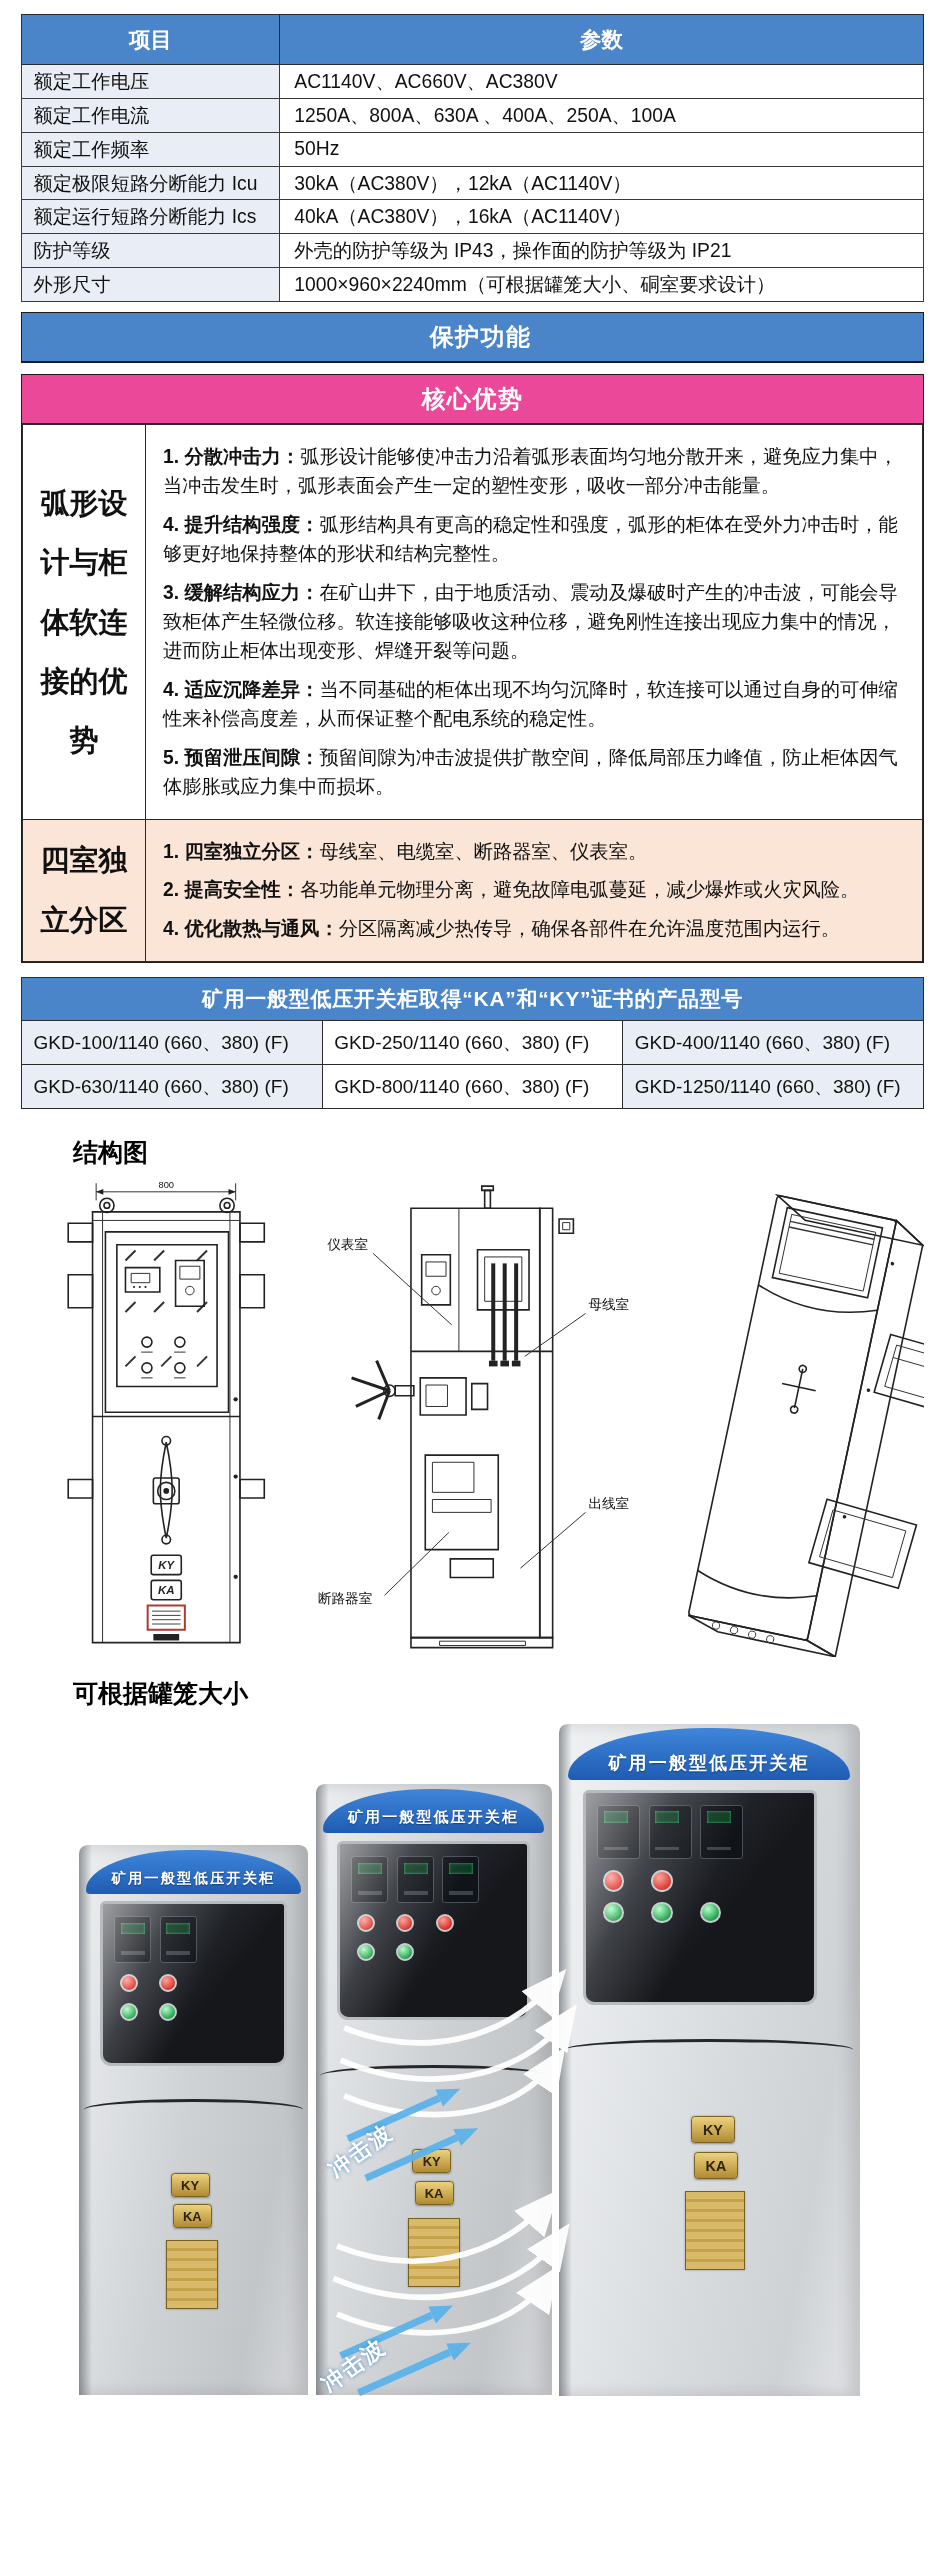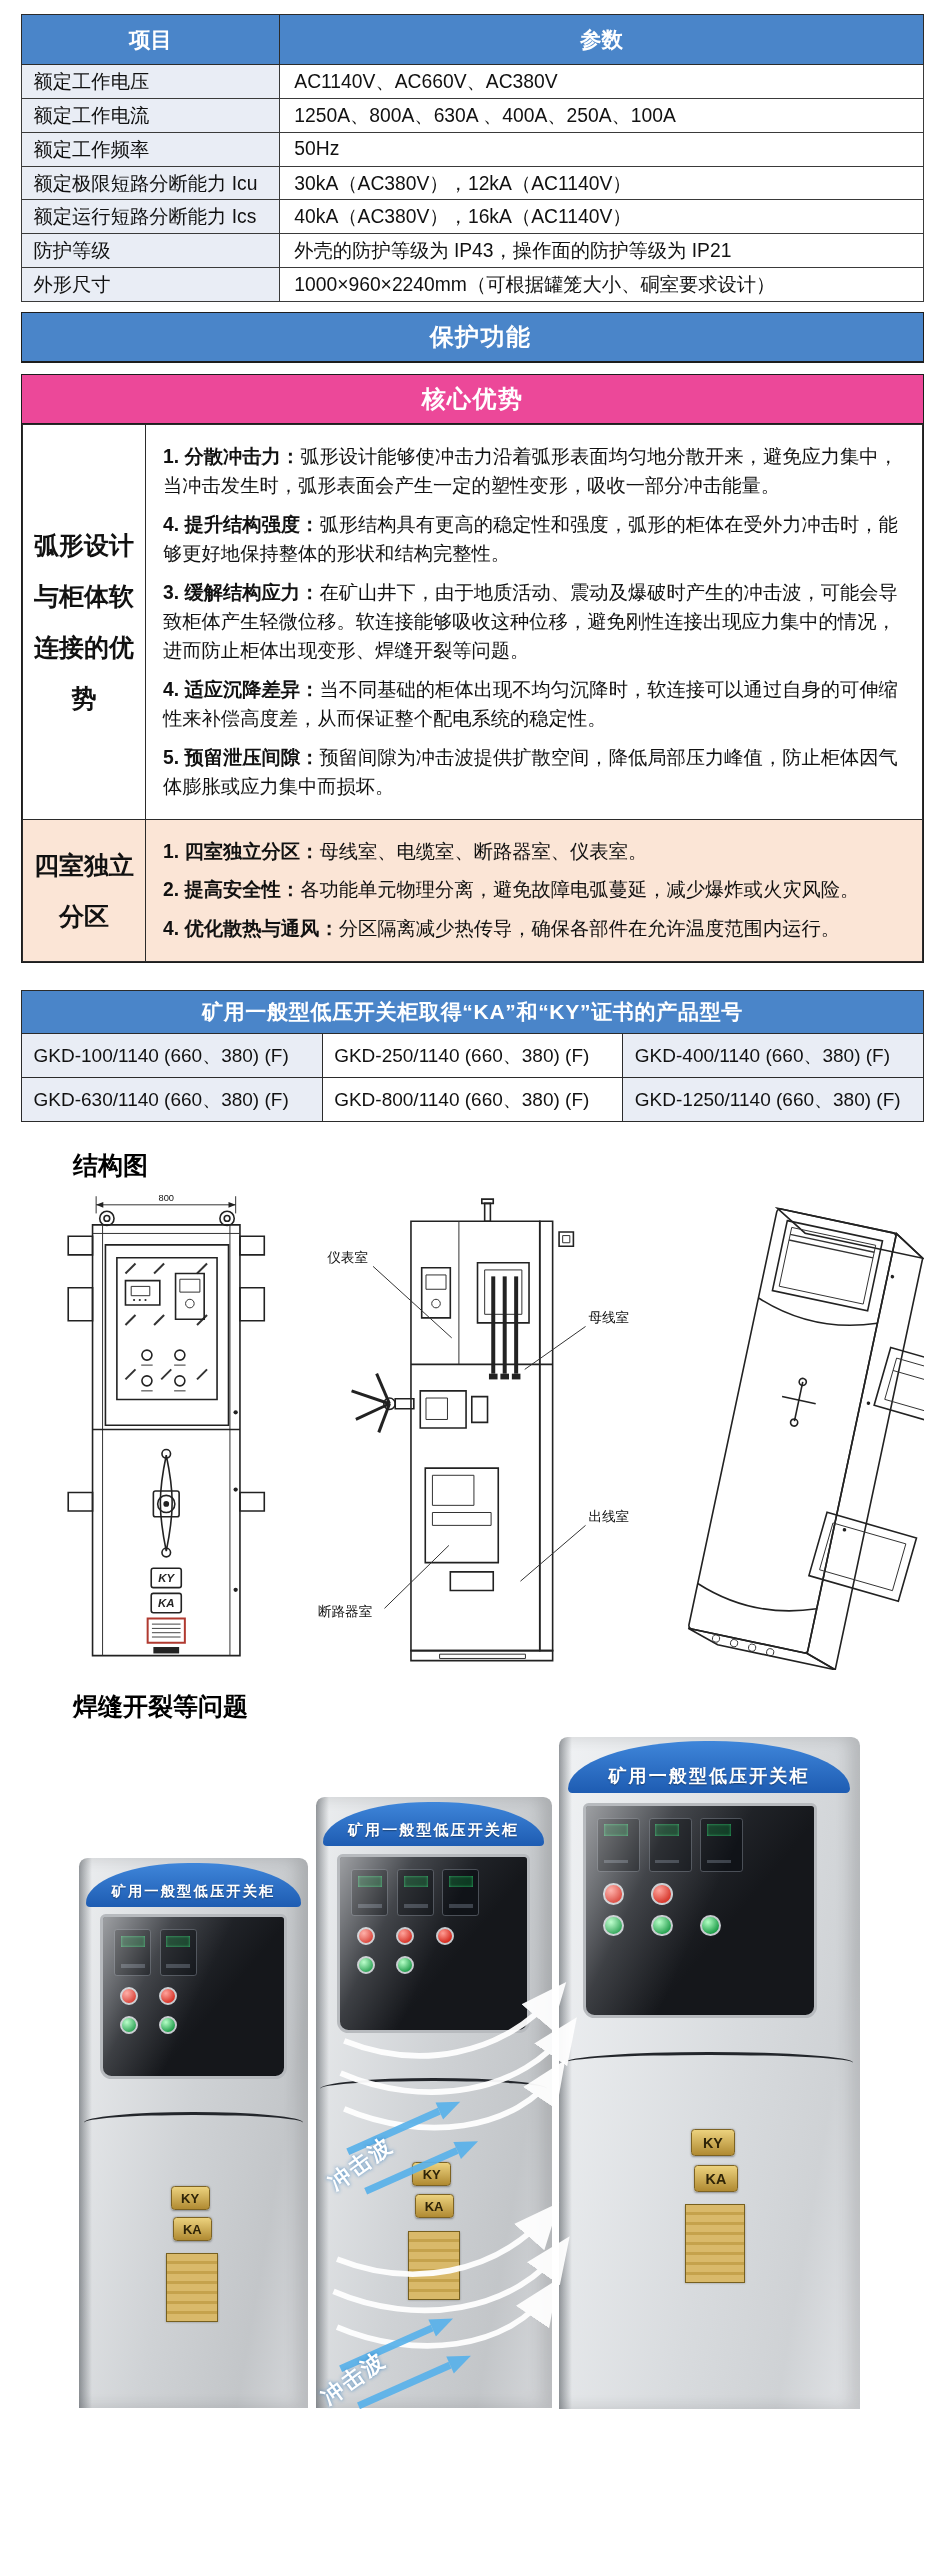--- a/index.html
+++ b/index.html
@@ -20,30 +20,30 @@
   
   .box { border:1.8px solid #1d1d1d; margin-top:10.7px; }
   .box-head { height:49px; display:flex; align-items:center; justify-content:center;
               color:#fff; font-size:24px; font-weight:bold; letter-spacing:1.4px; }
   .head-blue { background:#4A85C9; border-bottom:1.8px solid #1d1d1d;padding-left:16px; }
   .head-orange { background:#ec4899; border-bottom:1.8px solid #1d1d1d; }
   .prot-body { background:#E9EDF5; padding:7.2px 17px 8.6px 17px; }
   .prot-body p { font-size:20px; line-height:1.55; margin:10px 0; }
 
   .adv td { border:1.4px solid #2b2b2b; vertical-align:middle; }
-  .adv .adv-side { width:123px; text-align:center; font-size:25px; font-weight:bold;
+  .adv .adv-side { width:123px; text-align:center; font-size:29px; font-weight:bold;
                    line-height:2.05; padding:0 7.2px; }
   .adv .adv-main { padding:7.2px 15.7px 8.6px 17px; }
   .adv .adv-main p { font-size:19.3px; line-height:1.52; margin:9.3px 0; }
   .adv .adv-main b { font-weight:bold; }
   .row-white td { background:#fff; }
   .row-peach td { background:#FBE5D6; }
 
   
-  .models { margin-top:27px; border:1.8px solid #1d1d1d; }
+  .models { margin-top:14px; border:1.8px solid #1d1d1d; }
   .models th { background:#4A85C9; color:#fff; font-size:21px; font-weight:bold;
                height:43px; border:1.4px solid #2b2b2b; letter-spacing:0.7px; }
   .models td { font-size:19px; height:44px; border:1.4px solid #2b2b2b; padding-left:11.5px; }
   .models td:nth-child(1){ width:37%; background:#E9EDF5; }
   .models td:nth-child(2){ width:32%; background:#fff; }
   .models td:nth-child(3){ background:#E9EDF5; }
 
   h2.sec { font-size:25px; font-weight:bold; color:#000; }
   h2.struct { margin:27px 0 7.2px 52px; }
   h2.shock  { margin:20px 0 4.3px 52px; }
@@ -342,21 +342,21 @@
       <circle class="lnthin" cx="-44" cy="306" r="5"></circle>
           <circle class="lnthin" cx="-18" cy="307" r="5"></circle>
       <circle class="lnthin" cx="8" cy="308" r="5"></circle>
           <circle class="lnthin" cx="34" cy="309" r="5"></circle>
       <circle fill="#222" cx="92" cy="-240" r="2.5"></circle>
           <circle fill="#222" cx="96" cy="-60" r="2.5"></circle>
           <circle fill="#222" cx="100" cy="120" r="2.5"></circle>
     </g>
   </svg>
 
-  <h2 class="sec shock">焊缝开裂等问题</h2>
+  <h2 class="sec shock">可根据罐笼大小</h2>
  </div>
 
  <div class="photo">
 
   <div class="cab" style="left:21.5px; top:125px; width:229px; height:550px;">
     <div class="cab-arch" style="font-size:14.3px;">
           <span>矿用一般型低压开关柜</span>
         </div>
     <div class="cab-window" style="top:56px; height:165px;">
       <div class="meters">

